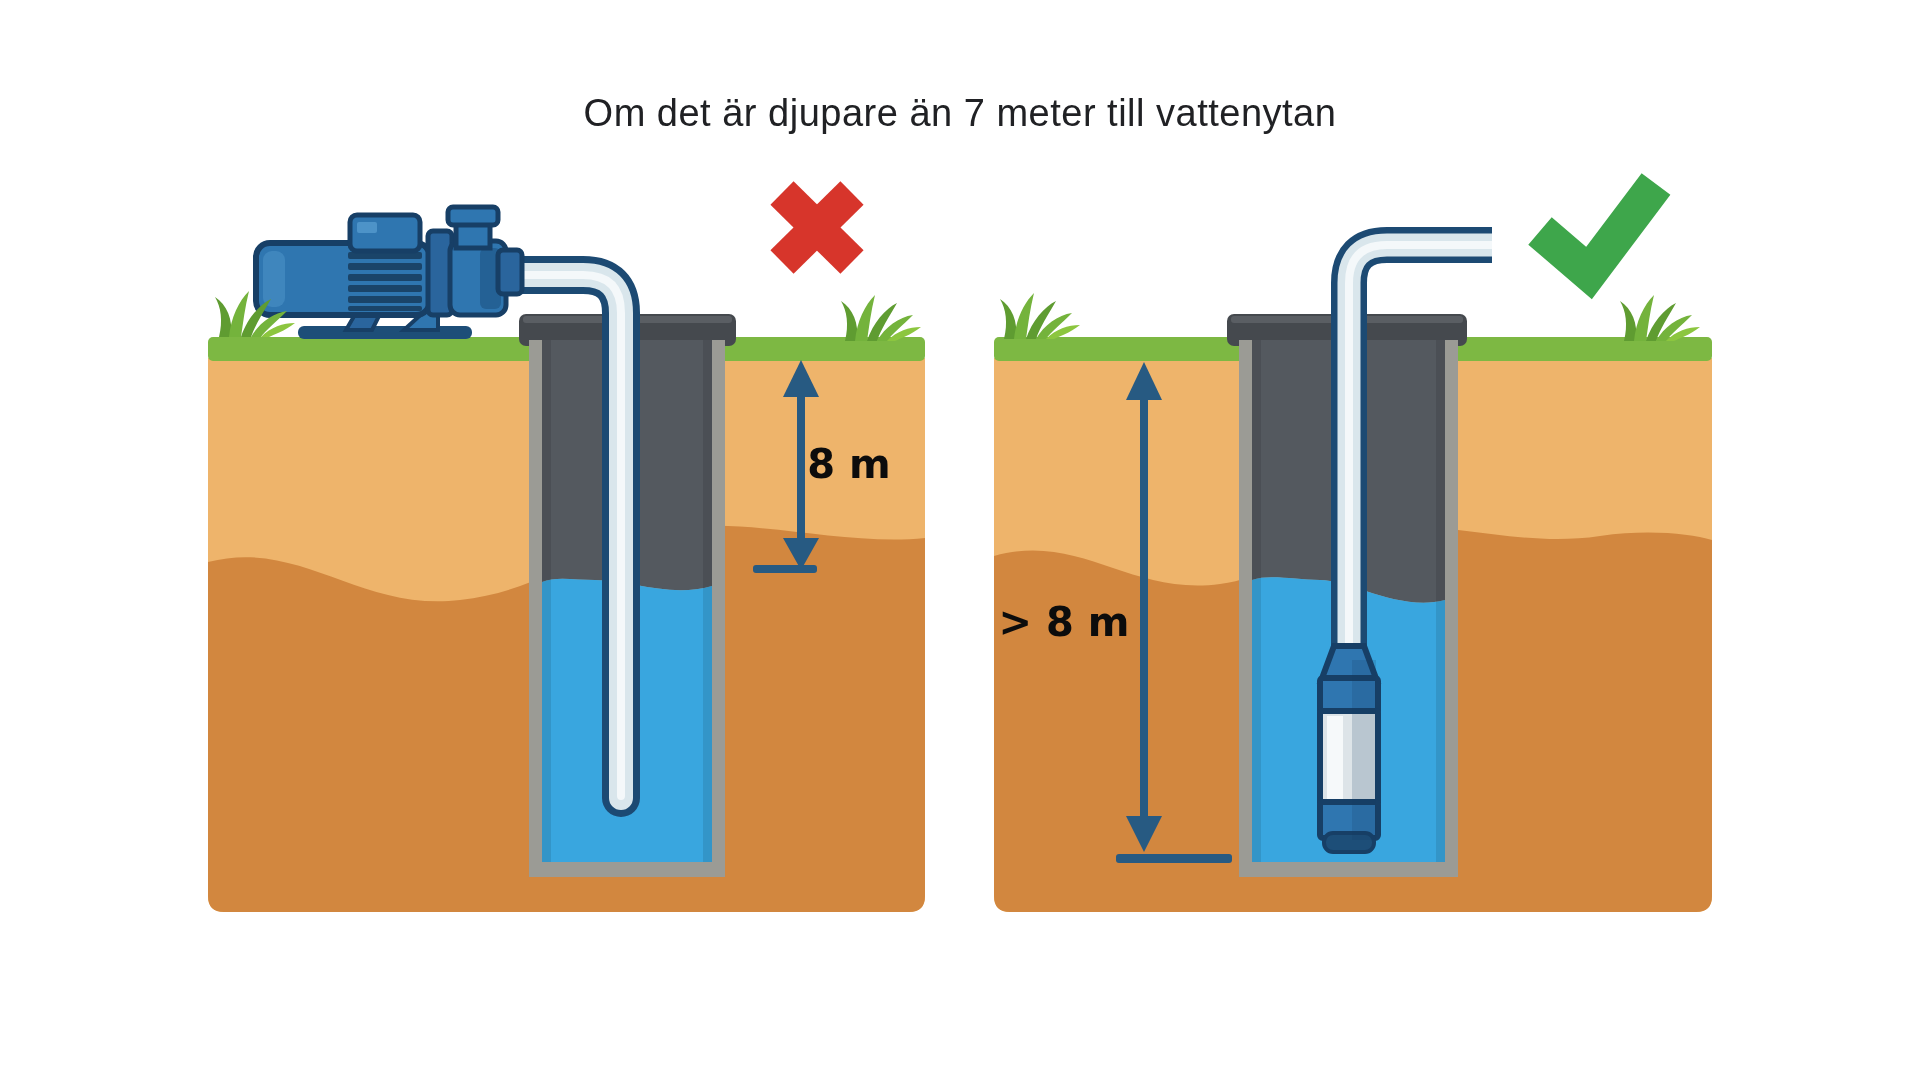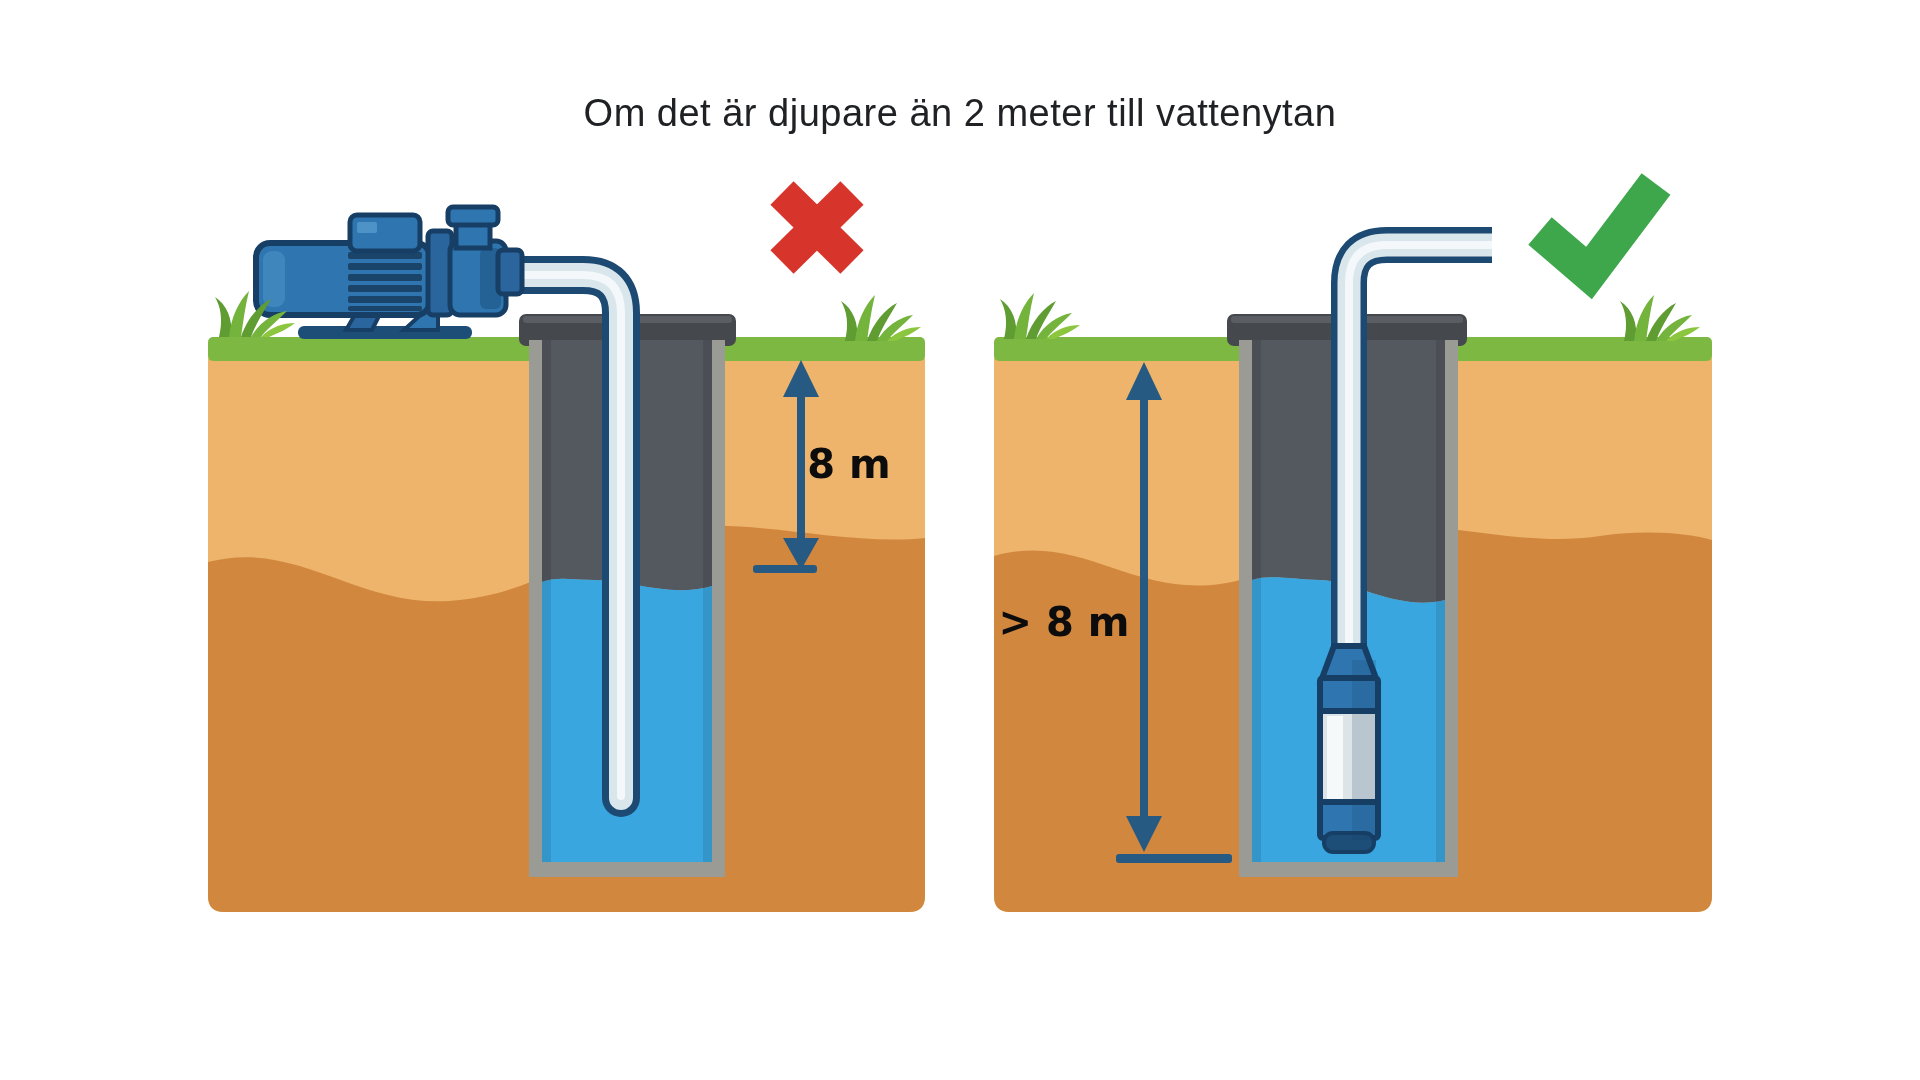--- a/index.html
+++ b/index.html
@@ -16,21 +16,21 @@
   text.depth{
     font-family:"DejaVu Sans", sans-serif;
     font-weight:bold;font-size:40px;
   }
 </style>
 </head>
 <body>
 
 <div class="stage">
 
-  <div class="title">Om det är djupare än 2 meter till vattenytan</div>
+  <div class="title">Om det är djupare än 7 meter till vattenytan</div>
 
   <svg width="1920" height="1080" viewBox="0 0 1920 1080">
     <defs>
       <g id="tuft">
         <path d="M4,46 C8,30 6,16 0,6 C12,14 18,28 16,46 Z" fill="#5f9c31"></path>
         <path d="M14,46 C16,26 24,10 34,0 C30,16 28,32 26,46 Z" fill="#74b33c"></path>
         <path d="M26,46 C32,28 44,14 56,8 C48,22 40,34 36,46 Z" fill="#5f9c31"></path>
         <path d="M36,46 C44,32 58,22 72,20 C62,30 50,40 46,46 Z" fill="#74b33c"></path>
         <path d="M46,46 C56,36 68,32 80,32 C70,40 58,44 54,46 Z" fill="#8cc63f"></path>
       </g>

